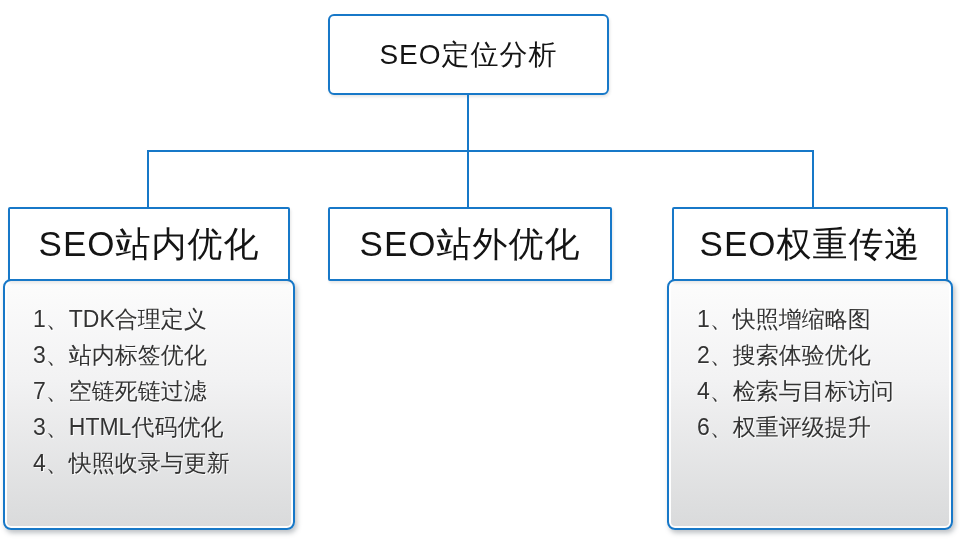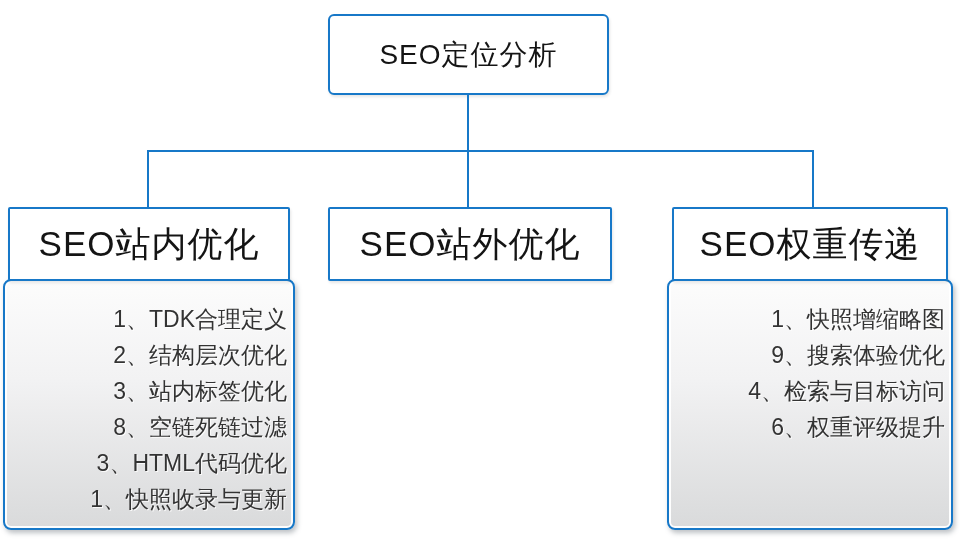--- a/index.html
+++ b/index.html
@@ -49,23 +49,22 @@
     box-shadow: 1px 2px 3px rgba(0,0,0,0.10);
   }
   .body-box {
     position: relative;
     margin-top: -2px;
     height: 251px;
     border-radius: 8px;
     background: linear-gradient(to bottom, #fcfcfc 0%, #f2f2f3 40%, #d9dadb 100%);
     box-shadow: inset 0 0 0 2px rgba(255,255,255,0.95), 2px 3px 5px rgba(90,100,110,0.40);
     display: block;
-    padding: 20px 6px 0 28px;
+    padding: 20px 20px 0 28px;
     z-index: 1;
-    text-align: right;
   }
   .list-item {
     font-size: 23px;
     line-height: 36px;
     color: #333333;
     white-space: nowrap;
     text-shadow: 1px 1px 0 rgba(255,255,255,0.85);
   }
   
   .conn {
@@ -90,35 +89,34 @@
   <div class="conn conn-v conn-root-drop"></div>
   <div class="conn conn-h conn-horizontal"></div>
   <div class="conn conn-v conn-drop-left"></div>
   <div class="conn conn-v conn-drop-mid"></div>
   <div class="conn conn-v conn-drop-right"></div>
 
   <div class="column col-1">
     <div class="node head-box">SEO站内优化</div>
     <div class="node body-box">
       <div class="list-item">1、TDK合理定义</div>
-      <div class="list-item">2、结构层次优化</div>
       <div class="list-item">3、站内标签优化</div>
-      <div class="list-item">8、空链死链过滤</div>
+      <div class="list-item">7、空链死链过滤</div>
       <div class="list-item">3、HTML代码优化</div>
-      <div class="list-item">1、快照收录与更新</div>
+      <div class="list-item">4、快照收录与更新</div>
     </div>
   </div>
 
   <div class="column col-2">
     <div class="node head-box">SEO站外优化</div>
   </div>
 
   <div class="column col-3">
     <div class="node head-box">SEO权重传递</div>
     <div class="node body-box">
       <div class="list-item">1、快照增缩略图</div>
-      <div class="list-item">9、搜索体验优化</div>
+      <div class="list-item">2、搜索体验优化</div>
       <div class="list-item">4、检索与目标访问</div>
       <div class="list-item">6、权重评级提升</div>
     </div>
   </div>
 
 </div>
 
 </body></html>

